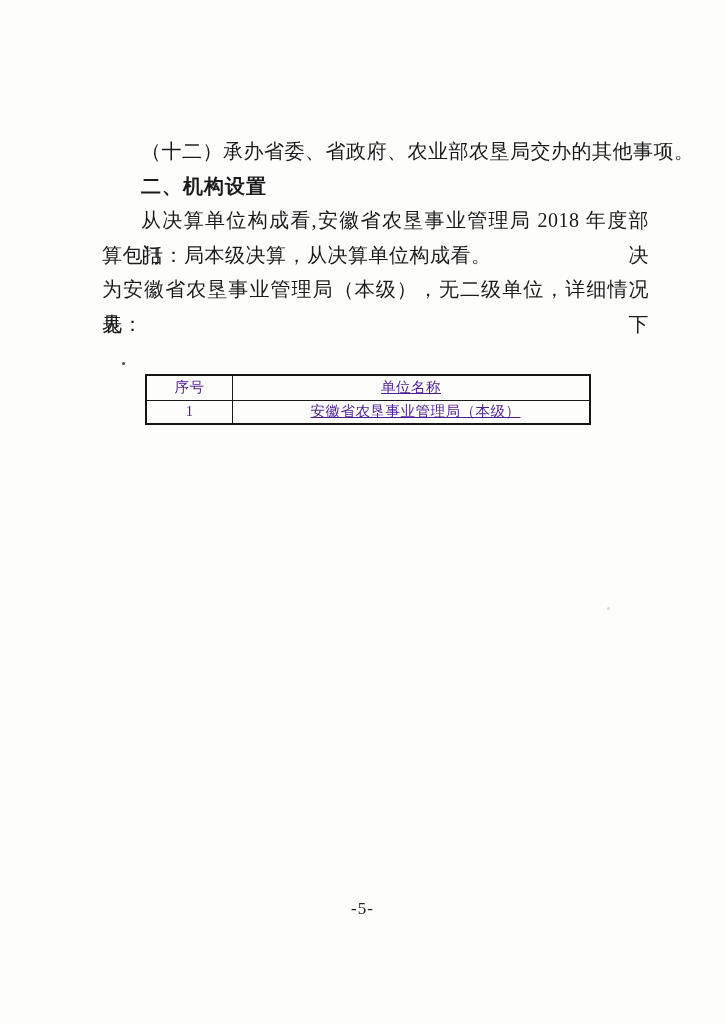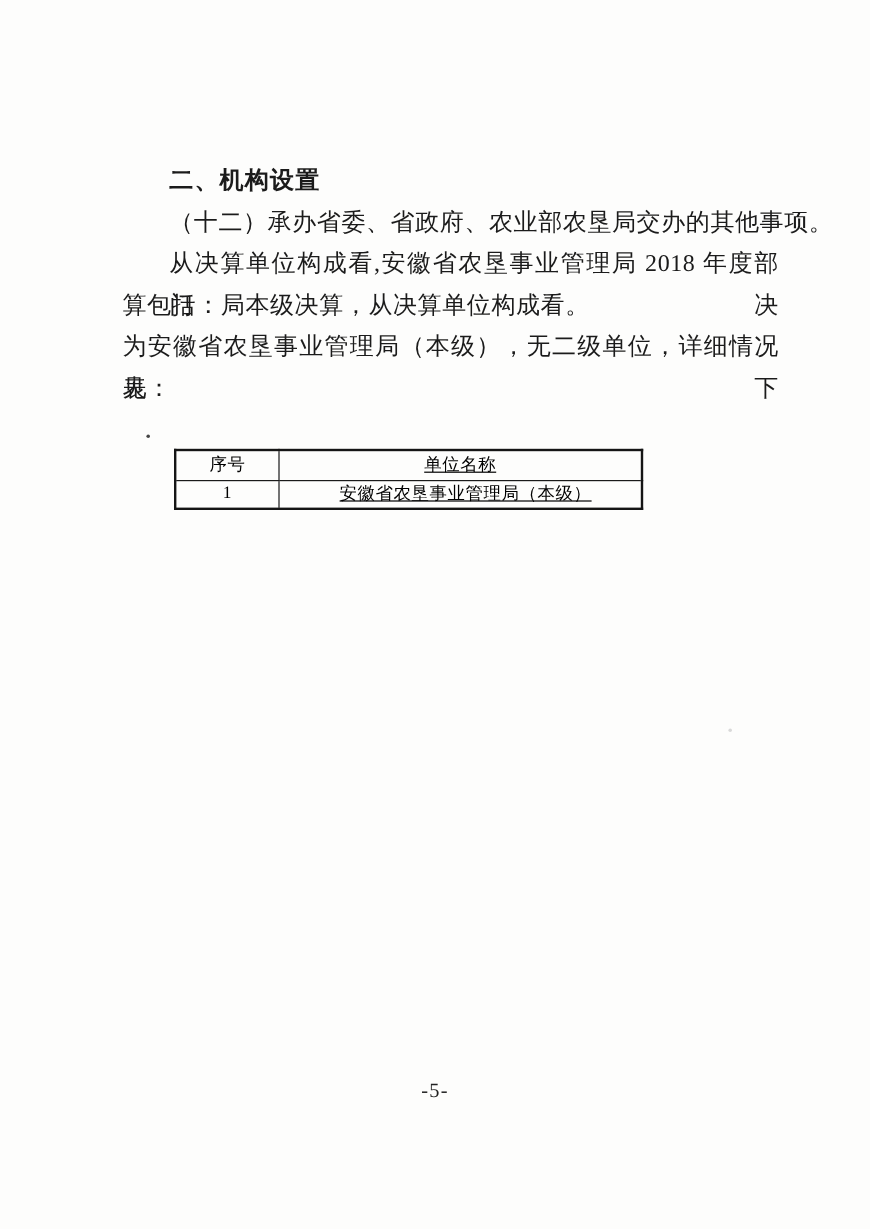--- a/index.html
+++ b/index.html
@@ -44,25 +44,25 @@
   .heading {
     font-family: "Liberation Sans", "DejaVu Sans", sans-serif;
     font-weight: 700;
     letter-spacing: 1px;
   }
   
   .org-table {
     position: absolute;
     left: 145px;
     top: 374px;
-    width: 391px;
+    width: 446px;
     border-collapse: collapse;
     table-layout: fixed;
     font-size: 14.5px;
-    color: #000000;
+    color: #4c1d95;
     letter-spacing: 0.5px;
   }
   .org-table th, .org-table td {
     border: 1.5px solid #1a1a1a;
     padding: 0;
     font-weight: normal;
     overflow: hidden;
   }
   .org-table { border: 2.5px solid #151515; }
   .org-table .col-no   { width: 85px; text-align: center; }
@@ -91,22 +91,22 @@
   }
   .speck-1 { left: 122px; top: 362px; width: 3px; height: 3px; background: #444; }
   .speck-2 { left: 607px; top: 607px; width: 3px; height: 3px; background: #d9d9d9; }
 </style>
 </head>
 <body>
 
 <div class="page">
 
   <div class="content">
+    <div class="line indent">（十二）承办省委、省政府、农业部农垦局交办的其他事项。</div>
     <div class="line indent heading">二、机构设置</div>
-    <div class="line indent">（十二）承办省委、省政府、农业部农垦局交办的其他事项。</div>
     <div class="line indent justify">从决算单位构成看,安徽省农垦事业管理局 2018 年度部门决</div>
     <div class="line">算包括：局本级决算，从决算单位构成看。</div>
     <div class="line justify">为安徽省农垦事业管理局（本级），无二级单位，详细情况见下</div>
     <div class="line">表：</div>
   </div>
 
   <table class="org-table">
     <thead>
       <tr>
         <th class="col-no">序号</th>

